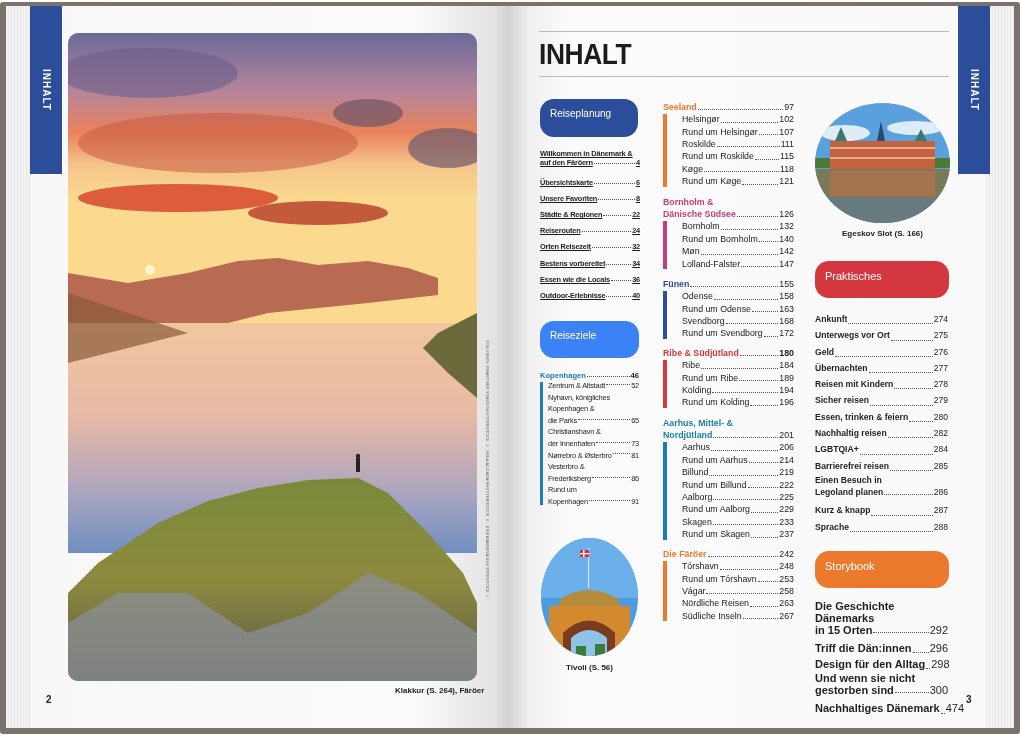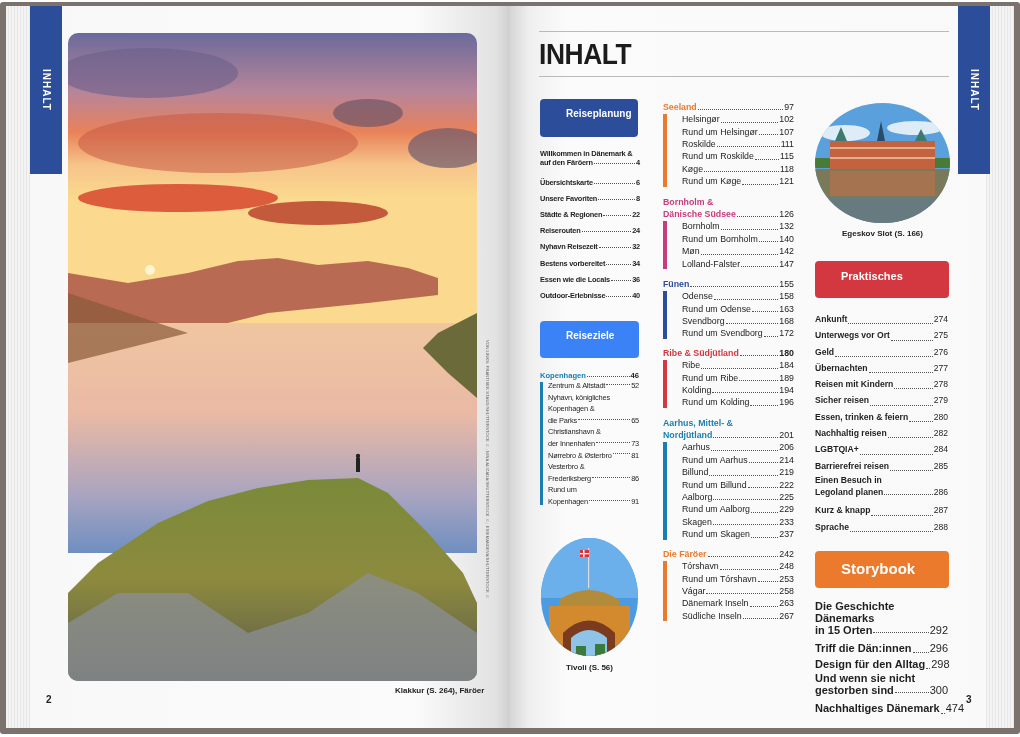--- a/index.html
+++ b/index.html
@@ -71,45 +71,45 @@
   }
   .heading-rule.top { top: 31px; }
   .heading-rule.bottom { top: 76px; }
   .heading {
     position: absolute; left: 539px; top: 37px; font-size: 30px; font-weight: 700;
     color: #1c1c1c; letter-spacing: -0.5px; transform: scaleX(0.88); transform-origin: left;
   }
 
   
   .sec-box {
-    position: absolute; border-radius: 4px; color: #fff; font-weight: 700;
-    padding: 9px 26px; font-size: 10px;
+    position: absolute; border-radius: 14px; color: #fff; font-weight: 400;
+    padding: 9px 10px; font-size: 10px;
   }
   .sec-reiseplanung { left: 540px; top: 99px; width: 98px; height: 38px; background: #2c4d9a; }
   .sec-reiseziele   { left: 540px; top: 321px; width: 99px; height: 37px; background: #3b82f6; }
   .sec-praktisches  { left: 815px; top: 261px; width: 134px; height: 37px; background: #d33840; font-size: 11px; }
-  .sec-storybook    { left: 815px; top: 551px; width: 134px; height: 37px; background: #eb7a2c; font-size: 15px; }
+  .sec-storybook    { left: 815px; top: 551px; width: 134px; height: 37px; background: #eb7a2c; font-size: 11px; }
 
   
   .toc {
     position: absolute; color: #1f1f1f;
   }
   .toc-row {
     display: flex; align-items: flex-end; white-space: nowrap;
   }
   .toc-row .lbl { flex: 0 0 auto; }
   .toc-row .dots {
     flex: 1 1 auto; border-bottom: 1px dotted #555; margin: 0 1px 3px 1px; min-width: 4px;
   }
   .toc-row .pg { flex: 0 0 auto; }
   .toc-line1 { display: block; }
 
   
   .toc-planung { left: 540px; top: 149px; width: 100px; font-size: 7.4px; font-weight: 700; letter-spacing: -0.2px; }
-  .toc-planung .toc-row { height: 16.1px; }
+  .toc-planung .toc-row { height: 16.1px; text-decoration: underline; }
   .toc-planung .toc-row.tall { height: 22px; flex-wrap: wrap; }
 
   
   .region-head { font-weight: 700; }
   .toc-kop { left: 540px; top: 371px; width: 99px; font-size: 7.6px; }
   .toc-kop .region-head { color: #1a7fb0; }
   .sub-list { position: relative; padding-left: 8px; }
   .sub-bar { position: absolute; left: 0; top: 2px; bottom: 3px; width: 3px; }
   .toc-kop .sub-list .toc-row, .toc-kop .sub-list .wrapline { font-size: 7.4px; line-height: 11.6px; letter-spacing: -0.2px; align-items: center; }
 
@@ -242,21 +242,21 @@
       <span class="lbl">Städte &amp; Regionen</span>
       <span class="dots"></span>
       <span class="pg">22</span>
     </div>
   <div class="toc-row">
       <span class="lbl">Reiserouten</span>
       <span class="dots"></span>
       <span class="pg">24</span>
     </div>
   <div class="toc-row">
-      <span class="lbl">Nyhavn Reisezeit</span>
+      <span class="lbl">Orten Reisezeit</span>
       <span class="dots"></span>
       <span class="pg">32</span>
     </div>
   <div class="toc-row">
       <span class="lbl">Bestens vorbereitet</span>
       <span class="dots"></span>
       <span class="pg">34</span>
     </div>
   <div class="toc-row">
       <span class="lbl">Essen wie die Locals</span>
@@ -563,21 +563,21 @@
         <span class="lbl">Rund um Tórshavn</span>
         <span class="dots"></span>
         <span class="pg">253</span>
       </div>
     <div class="toc-row">
         <span class="lbl">Vágar</span>
         <span class="dots"></span>
         <span class="pg">258</span>
       </div>
     <div class="toc-row">
-        <span class="lbl">Dänemark Inseln</span>
+        <span class="lbl">Nördliche Reisen</span>
         <span class="dots"></span>
         <span class="pg">263</span>
       </div>
     <div class="toc-row">
         <span class="lbl">Südliche Inseln</span>
         <span class="dots"></span>
         <span class="pg">267</span>
       </div>
   </div>
 </div>

